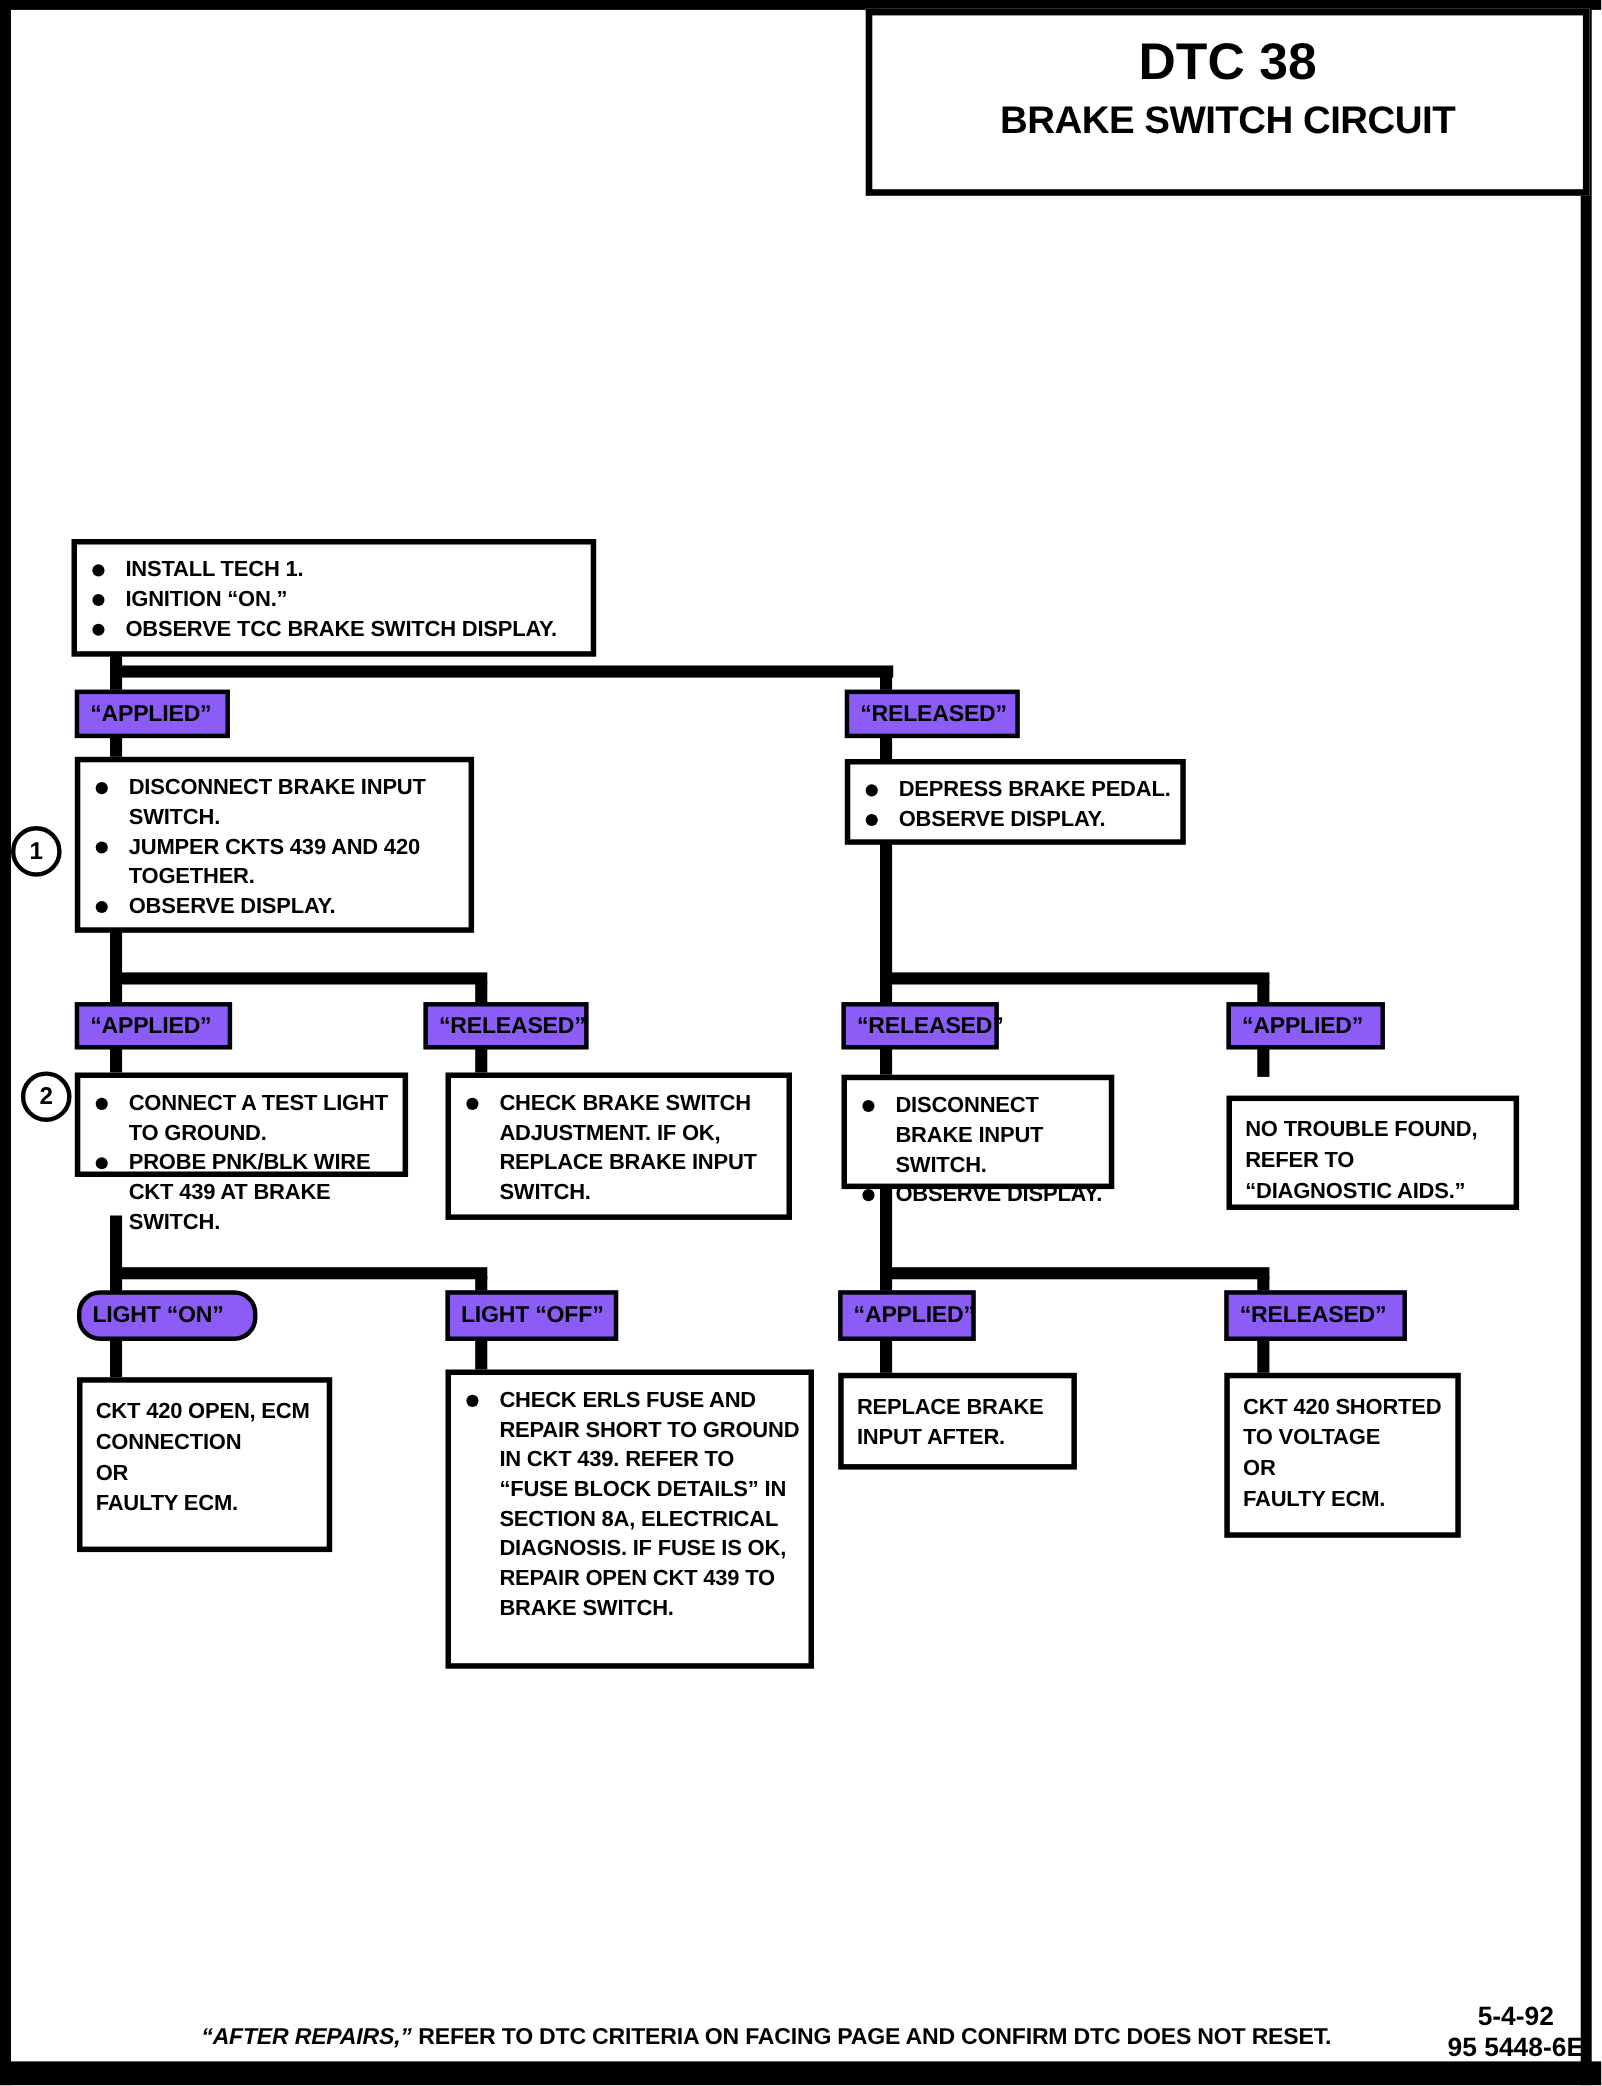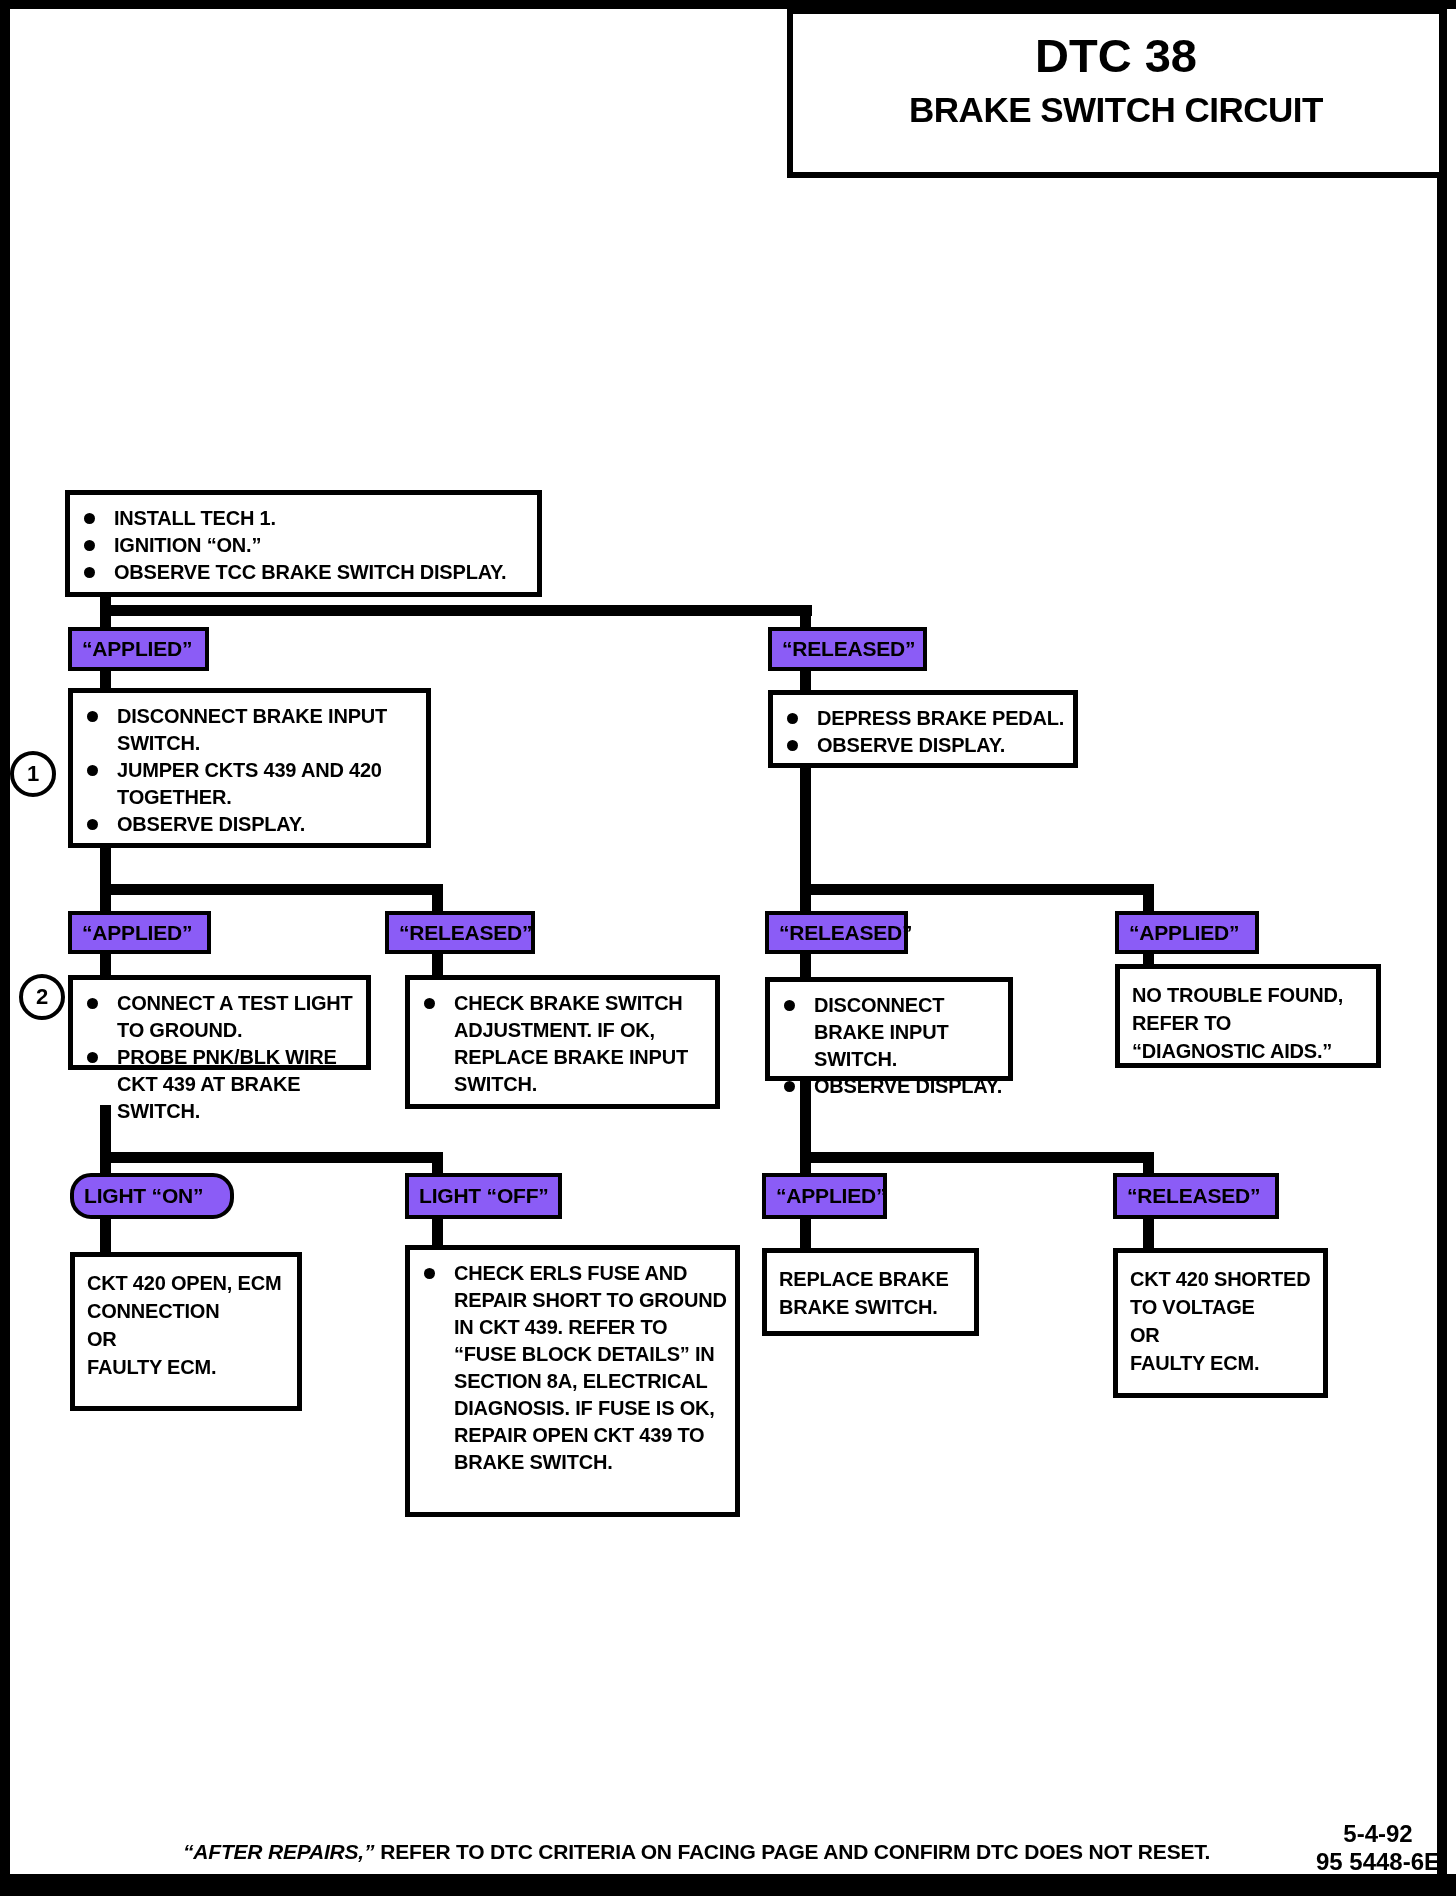--- a/index.html
+++ b/index.html
@@ -162,21 +162,21 @@
     <div class="brow">
       <span class="dot"></span>
       <span class="btext">DISCONNECT BRAKE INPUT SWITCH.</span>
     </div>
     <div class="brow">
       <span class="dot"></span>
       <span class="btext">OBSERVE DISPLAY.</span>
     </div>
   </div>
 
-  <div class="box plain" style="left:1115px;top:964px;width:266px;height:104px;">
+  <div class="box plain" style="left:1115px;top:996px;width:266px;height:104px;">
     <div class="pline">NO TROUBLE FOUND,</div>
     <div class="pline">REFER TO</div>
     <div class="pline">“DIAGNOSTIC AIDS.”</div>
   </div>
 
   <div class="conn" style="left:100px;top:1105px;width:11px;height:55px;"></div>
   <div class="conn" style="left:100px;top:1152px;width:343px;height:11px;"></div>
   <div class="conn" style="left:100px;top:1160px;width:11px;height:15px;"></div>
   <div class="conn" style="left:432px;top:1160px;width:11px;height:15px;"></div>
 
@@ -204,21 +204,21 @@
 
   <div class="box" style="left:405px;top:1245px;width:335px;height:272px;">
     <div class="brow">
       <span class="dot"></span>
       <span class="btext">CHECK ERLS FUSE AND REPAIR SHORT TO GROUND IN CKT 439. REFER TO “FUSE BLOCK DETAILS” IN SECTION 8A, ELECTRICAL DIAGNOSIS. IF FUSE IS OK, REPAIR OPEN CKT 439 TO BRAKE SWITCH.</span>
     </div>
   </div>
 
   <div class="box plain" style="left:762px;top:1248px;width:217px;height:88px;">
     <div class="pline">REPLACE BRAKE</div>
-    <div class="pline">BRAKE SWITCH.</div>
+    <div class="pline">INPUT AFTER.</div>
   </div>
 
   <div class="box plain" style="left:1113px;top:1248px;width:215px;height:150px;">
     <div class="pline">CKT 420 SHORTED</div>
     <div class="pline">TO VOLTAGE</div>
     <div class="pline">OR</div>
     <div class="pline">FAULTY ECM.</div>
   </div>
 
   <div class="footer">

